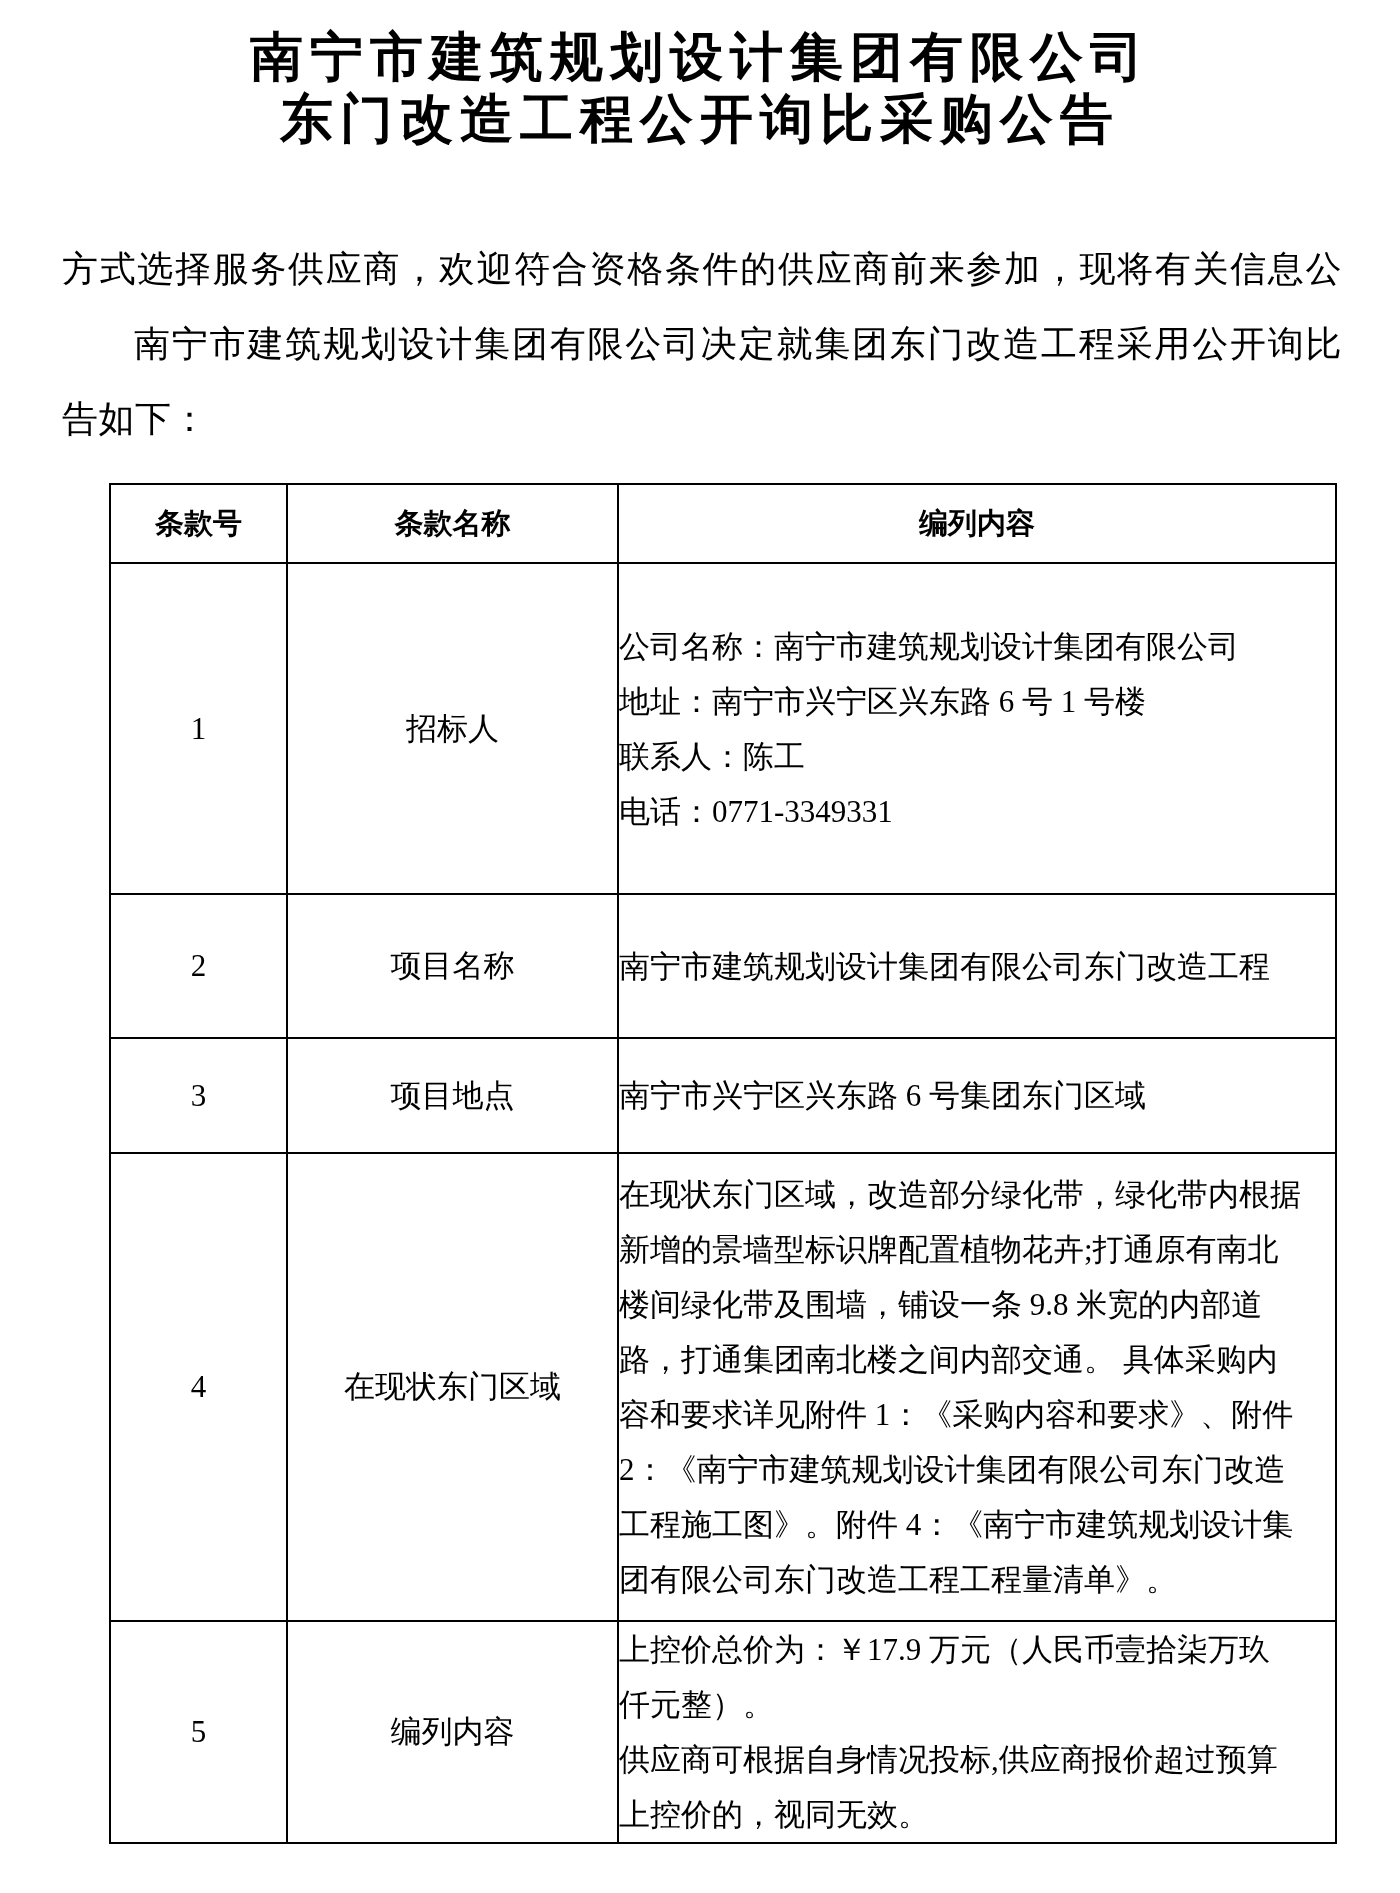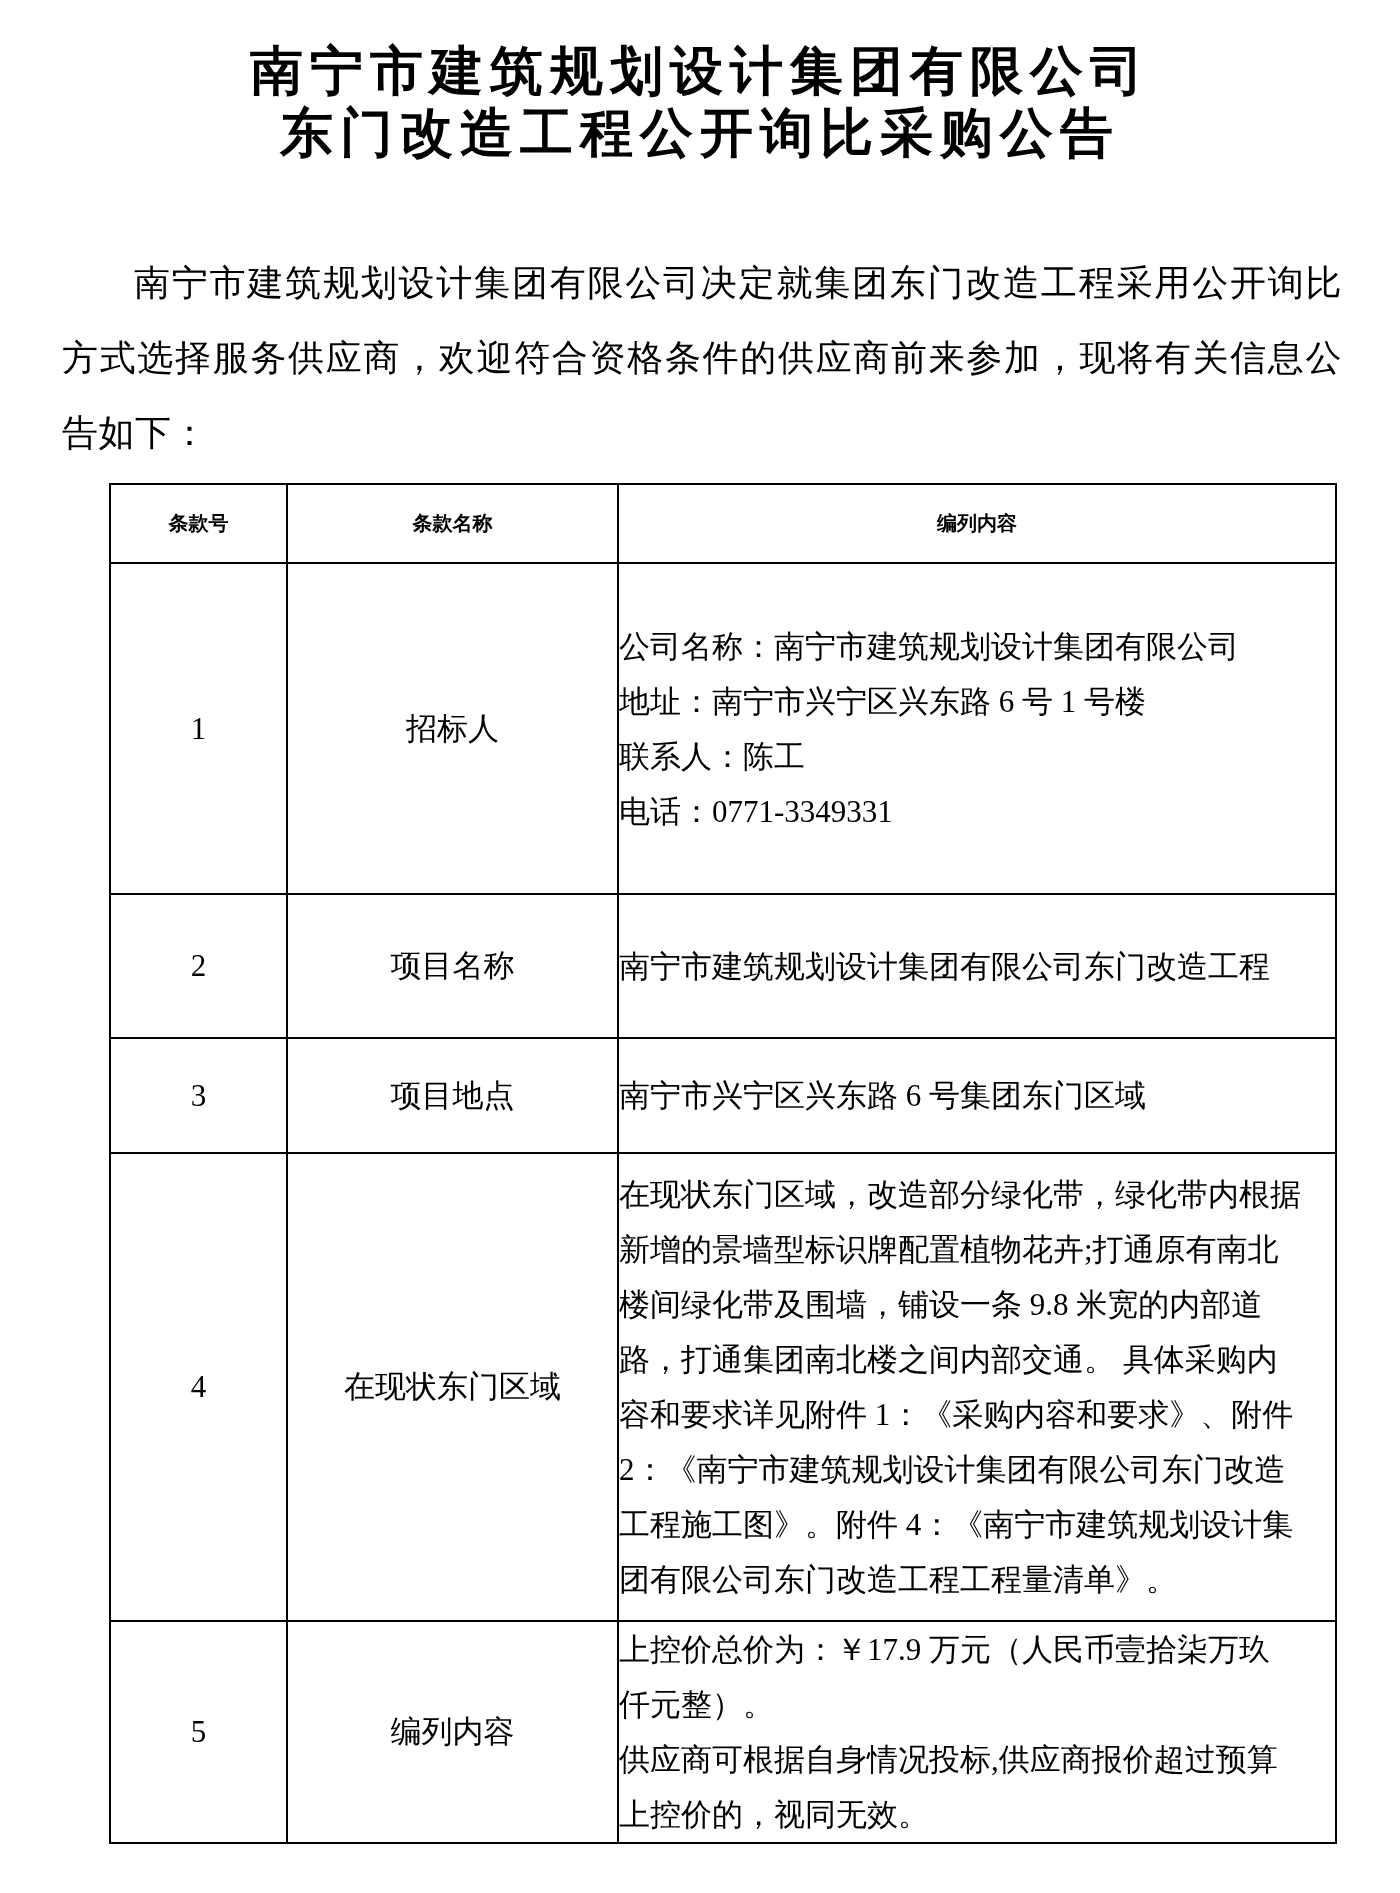--- a/index.html
+++ b/index.html
@@ -6,21 +6,21 @@
   .page {
     position: relative;
     width: 1400px;
     height: 1893px;
     background: #ffffff;
     color: #000000;
     font-family: "Liberation Serif", "DejaVu Serif", serif;
     overflow: hidden;
   }
   .doc-title {
-    margin: 14px;
+    margin: 0;
     padding-top: 26px;
     text-align: center;
     font-weight: bold;
     font-size: 53px;
     line-height: 62px;
     letter-spacing: 7px;
   }
   .doc-title .title-line { white-space: nowrap; }
   .intro {
     margin: 82px 58px 0 62px;
@@ -40,21 +40,21 @@
     table-layout: fixed;
     font-size: 31px;
   }
   table.clauses th, table.clauses td {
     border: 2px solid #000000;
     vertical-align: middle;
     padding: 0;
   }
   table.clauses th {
     font-weight: bold;
-    font-size: 20px;
+    font-size: 29px;
     text-align: center;
   }
   td.cell-no, td.cell-name { text-align: center; }
   td.cell-content { padding: 6px 14px 6px 17px; font-family: Liberation Serif, serif; }
   td.cell-content .line {
     line-height: 55px;
     text-align: left;
     white-space: nowrap;
   }
   tr.h-header { height: 79px; }
@@ -68,22 +68,22 @@
 <body>
 
 <div class="page">
 
   <h1 class="doc-title">
     <div class="title-line">南宁市建筑规划设计集团有限公司</div>
     <div class="title-line">东门改造工程公开询比采购公告</div>
   </h1>
 
   <div class="intro">
+    <div class="intro-line stretch">方式选择服务供应商，欢迎符合资格条件的供应商前来参加，现将有关信息公</div>
     <div class="intro-line indent stretch">南宁市建筑规划设计集团有限公司决定就集团东门改造工程采用公开询比</div>
-    <div class="intro-line stretch">方式选择服务供应商，欢迎符合资格条件的供应商前来参加，现将有关信息公</div>
     <div class="intro-line">告如下：</div>
   </div>
 
   <table class="clauses">
     <colgroup>
       <col style="width:177px">
       <col style="width:331px">
       <col style="width:718px">
     </colgroup>
     <tbody>

